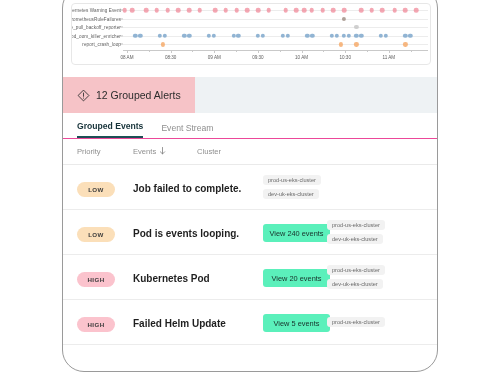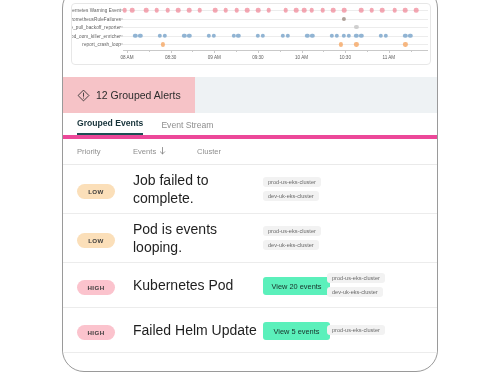--- a/index.html
+++ b/index.html
@@ -118,21 +118,21 @@
   
   #tabs {
     position: absolute;
     left: 0; top: 126px;
     width: 376px; height: 26px;
     background: #ffffff;
     display: flex;
     align-items: flex-end;
     padding-left: 14px;
     gap: 18px;
-    border-bottom: 4px solid #ec4899;
+    border-bottom: 1px solid #ec4899;
   }
   .tab {
     font-size: 8.6px;
     padding-bottom: 5px;
     color: #8e8e8e;
     white-space: nowrap;
     cursor: pointer;
   }
   .tab.active {
     color: #17333a;
@@ -183,22 +183,22 @@
     border-radius: 9px;
     font-size: 6.2px;
     font-weight: bold;
     letter-spacing: .4px;
     color: #3a3a3a;
   }
   .priority-LOW  { background: #fbdfb9; }
   .priority-HIGH { background: #fbc3cd; }
 
   .desc-text {
-    font-size: 14px;
-    font-weight: normal;
+    font-size: 10px;
+    font-weight: bold;
     color: #1f1f1f;
     line-height: 1.2;
   }
   .events-btn {
     display: inline-flex;
     align-items: center;
     justify-content: center;
     width: 67px; height: 18px;
     background: #5bf0bb;
     border-radius: 3px;
@@ -369,20 +369,21 @@
           <div class="col-cluster">
             <div class="cluster-stack">
               <span class="cluster-tag">prod-us-eks-cluster</span>
               <span class="cluster-tag">dev-uk-eks-cluster</span>
             </div>
           </div>
         </div>
         <div class="table-row">
           <div class="col-priority"><span class="priority-badge priority-LOW">LOW</span></div>
           <div class="col-desc"><span class="desc-text">Pod is events looping.</span></div>
+          <div class="col-events"><span class="events-btn">View 240 events</span></div>
           <div class="col-cluster">
             <div class="cluster-stack">
               <span class="cluster-tag">prod-us-eks-cluster</span>
               <span class="cluster-tag">dev-uk-eks-cluster</span>
             </div>
           </div>
         </div>
         <div class="table-row">
           <div class="col-priority"><span class="priority-badge priority-HIGH">HIGH</span></div>
           <div class="col-desc"><span class="desc-text">Kubernetes Pod</span></div>

